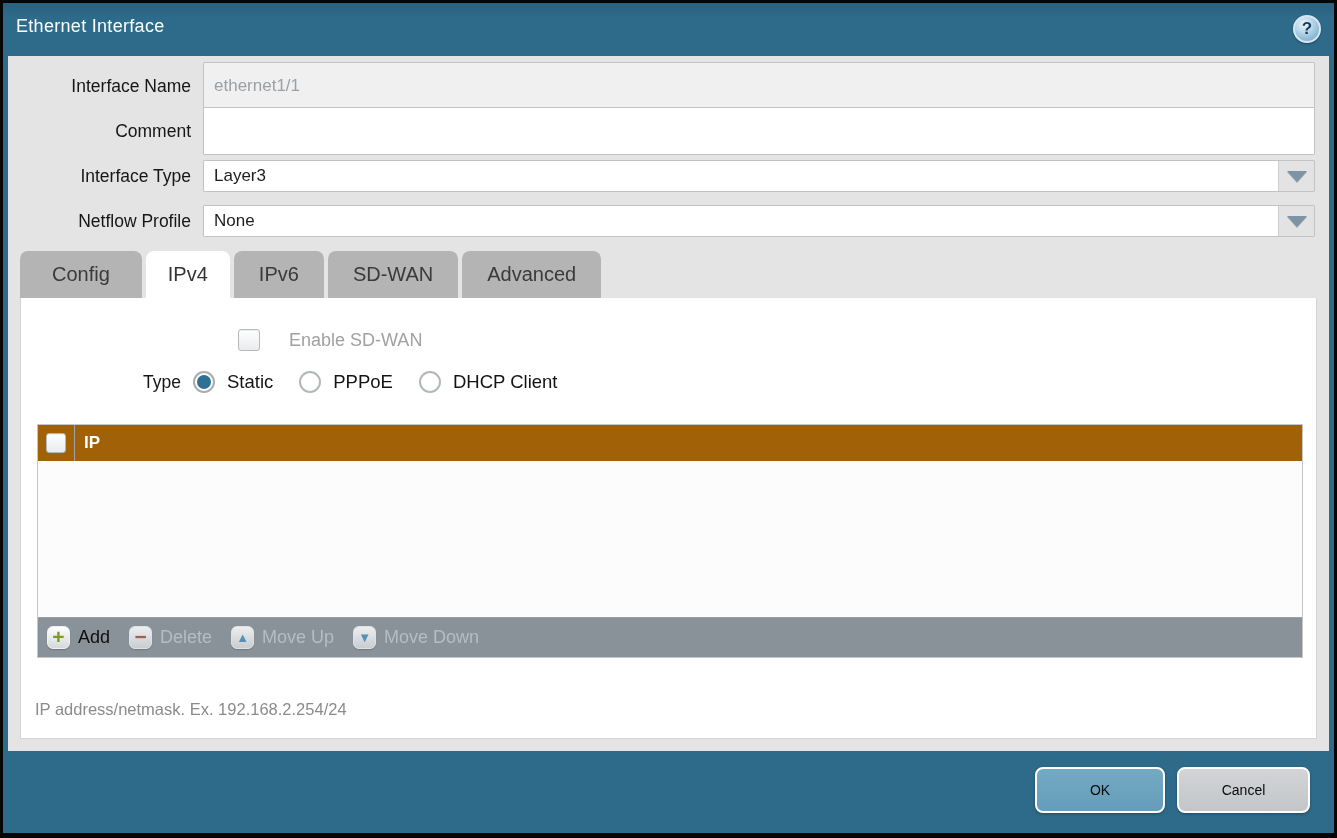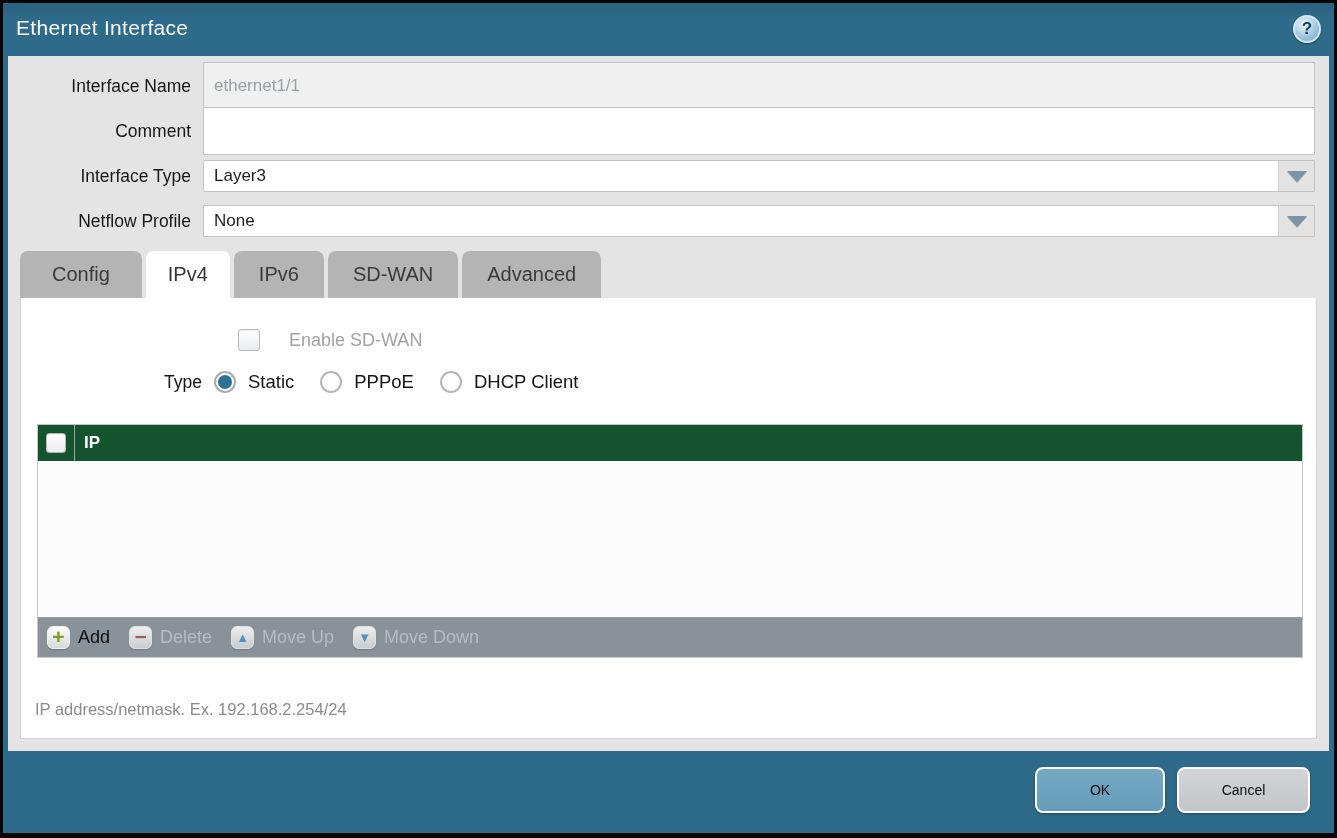--- a/index.html
+++ b/index.html
@@ -9,21 +9,21 @@
   .dialog {
     position:relative; width:1337px; height:838px;
     background:#2e6b8a;
     border:3px solid #060606; border-bottom-width:5px;
     overflow:hidden;
   }
 
   
   .titlebar { position:absolute; left:0; top:0; right:0; height:53px;
     background:linear-gradient(#2a617e, #2e6b8a 30%); }
-  .title { position:absolute; left:13px; top:13px; font-size:21px; font-weight:400;
+  .title { position:absolute; left:13px; top:13px; font-size:18px; font-weight:400;
     color:#fbfdfe; letter-spacing:.3px; }
   .help-icon { position:absolute; right:13px; top:12px; width:28px; height:28px;
     border-radius:50%; border:2px solid #d4e7f2;
     background:radial-gradient(circle at 38% 30%, #eef7fc 0%, #a9cde3 48%, #679fc0 100%);
     display:flex; align-items:center; justify-content:center;
     color:#123f5e; font-weight:bold; font-size:17px; cursor:pointer;
     box-shadow:0 1px 2px rgba(0,0,0,.35);
   }
 
   
@@ -63,34 +63,34 @@
   .checkbox { width:22px; height:22px; border:1px solid #b5b9bc; border-radius:3px;
     background:linear-gradient(#ffffff, #e9ebed); box-shadow:inset 0 1px 1px rgba(0,0,0,.07);
     cursor:pointer; }
   .checkbox.small { width:20px; height:20px; }
 
   .sdwan-row { position:absolute; left:209px; top:31px; display:flex; align-items:center; gap:29px;margin-left:8px; }
   .sdwan-label { font-size:18px; color:#a1a1a1; }
 
   .type-row { position:absolute; left:0; top:62px; height:44px; width:100%;
     display:flex; align-items:center; }
-  .type-label { flex:none; width:193px; text-align:right; padding-right:12px;
+  .type-label { flex:none; width:172px; text-align:right; padding-right:12px;
     font-size:17.5px; color:#161616; }
   .radio-opt { display:flex; align-items:center; gap:12px; margin-right:26px; cursor:pointer; }
   .radio { width:22px; height:22px; border-radius:50%; border:2px solid #b3b7ba;
     background:#fff; position:relative; flex:none; }
   .radio.checked { border-color:#a9adb0; }
   .radio.checked::after { content:''; position:absolute; inset:2px; border-radius:50%;
     background:#2d7195; }
   .radio-label { font-size:18.5px; color:#141414; }
 
   
   .iptable { position:absolute; left:16px; top:126px; width:1266px;
     border:1px solid #c6c6c6; }
-  .thead { height:36px; background:#14532d; display:flex; align-items:center; }
+  .thead { height:36px; background:#a16207; display:flex; align-items:center; }
   .cb-cell { flex:none; width:37px; display:flex; align-items:center; justify-content:center;
     align-self:stretch; }
   .thead .cb-cell { border-right:1px solid #9ba2a8; }
   .th-text { color:#ffffff; font-size:17px; font-weight:600; padding-left:9px; }
   .trow { height:32px; background:#ffffff; display:flex; align-items:center;
     border-bottom:1px solid #ececec; cursor:pointer; }
   .trow .cb-cell { border-right:1px solid #efefef; }
   .td-text { font-size:18px; color:#3c4043; padding-left:9px; }
   .tempty { height:156px; background:#fcfcfc; }
 

